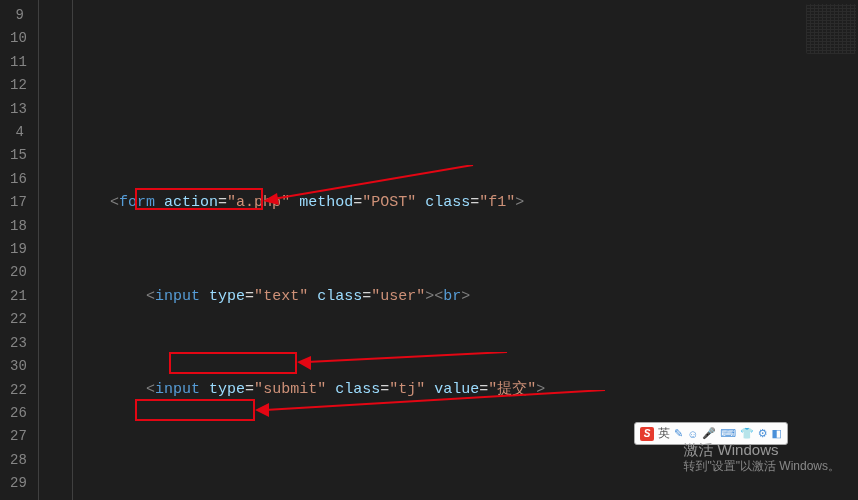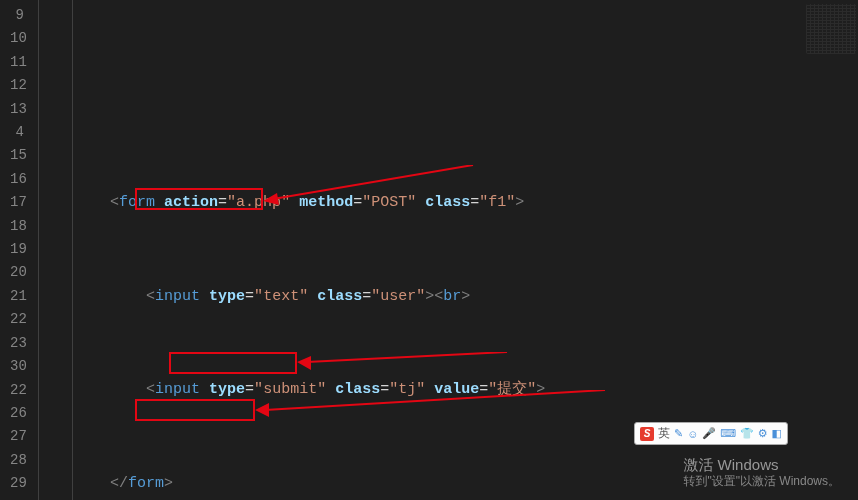--- a/index.html
+++ b/index.html
@@ -37,21 +37,21 @@
   .line { height: 23.4px; position: relative; }
   .indent-guide {
     position: absolute;
     top: 0; bottom: 0;
     width: 1px;
     background: #404040;
   }
   
   .tag-bracket { color: #808080; }
   .tag-name    { color: #569cd6; }
-  .attr-name   { color: #9cdcfe; font-weight: bold; }
+  .attr-name   { color: #9cdcfe; }
   .attr-value  { color: #ce9178; }
   .punct       { color: #d4d4d4; }
 
   .box {
     position: absolute;
     border: 2px solid #e30613;
     height: 22px;
     pointer-events: none;
   }
   .arrow {
@@ -67,21 +67,21 @@
     width: 50px; height: 50px;
     background: repeating-linear-gradient(0deg,#555 0 1px,transparent 1px 3px),
                 repeating-linear-gradient(90deg,#555 0 1px,transparent 1px 4px);
     opacity: 0.25;
     border-radius: 2px;
   }
 
   .watermark {
     position: absolute;
     right: 18px;
-    bottom: 10px;
+    bottom: 25px;
     text-align: left;
     color: #888;
     font-family: 'Microsoft YaHei', sans-serif;
     font-size: 12px;
     line-height: 1.3;
     pointer-events: none;
   }
   .watermark .title { font-size: 15px; color: #989898; }
 
   .ime {
@@ -140,21 +140,20 @@
     <div class="indent-guide" style="left:0px"></div>
     <div class="indent-guide" style="left:34px"></div>
 
     
     <div class="line">        <span class="tag-bracket">&lt;</span><span class="tag-name">form</span> <span class="attr-name">action</span><span class="punct">=</span><span class="attr-value">"<span>a.php</span>"</span> <span class="attr-name">method</span><span class="punct">=</span><span class="attr-value">"<span>POST</span>"</span> <span class="attr-name">class</span><span class="punct">=</span><span class="attr-value">"<span>f1</span>"</span><span class="tag-bracket">&gt;</span></div>
     
     <div class="line">            <span class="tag-bracket">&lt;</span><span class="tag-name">input</span> <span class="attr-name">type</span><span class="punct">=</span><span class="attr-value">"<span>text</span>"</span> <span class="attr-name">class</span><span class="punct">=</span><span class="attr-value">"<span>user</span>"</span><span class="tag-bracket">&gt;&lt;</span><span class="tag-name">br</span><span class="tag-bracket">&gt;</span></div>
     
     <div class="line">            <span class="tag-bracket">&lt;</span><span class="tag-name">input</span> <span class="attr-name">type</span><span class="punct">=</span><span class="attr-value">"<span>submit</span>"</span> <span class="attr-name">class</span><span class="punct">=</span><span class="attr-value">"<span>tj</span>"</span> <span class="attr-name">value</span><span class="punct">=</span><span class="attr-value">"<span>提交</span>"</span><span class="tag-bracket">&gt;</span></div>
     
-    <div class="line">        <span class="tag-bracket">&lt;/</span><span class="tag-name">form</span><span class="tag-bracket">&gt;</span></div>
     
     
     
     
     
     
     
     
     
     

